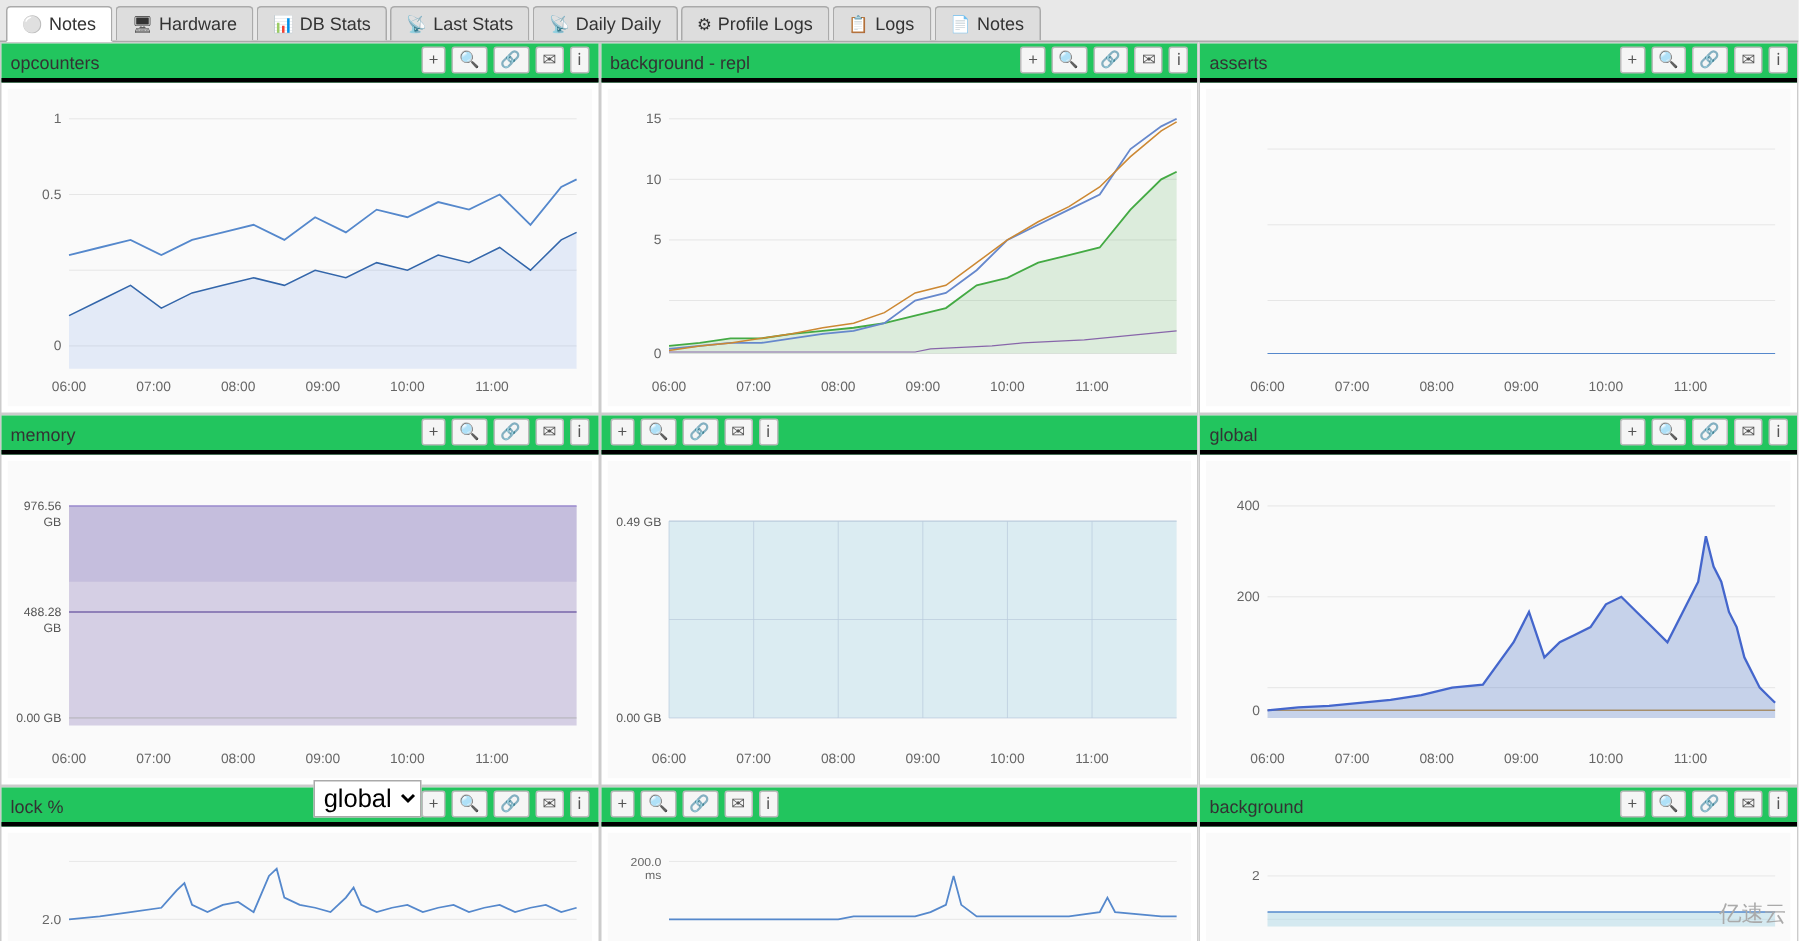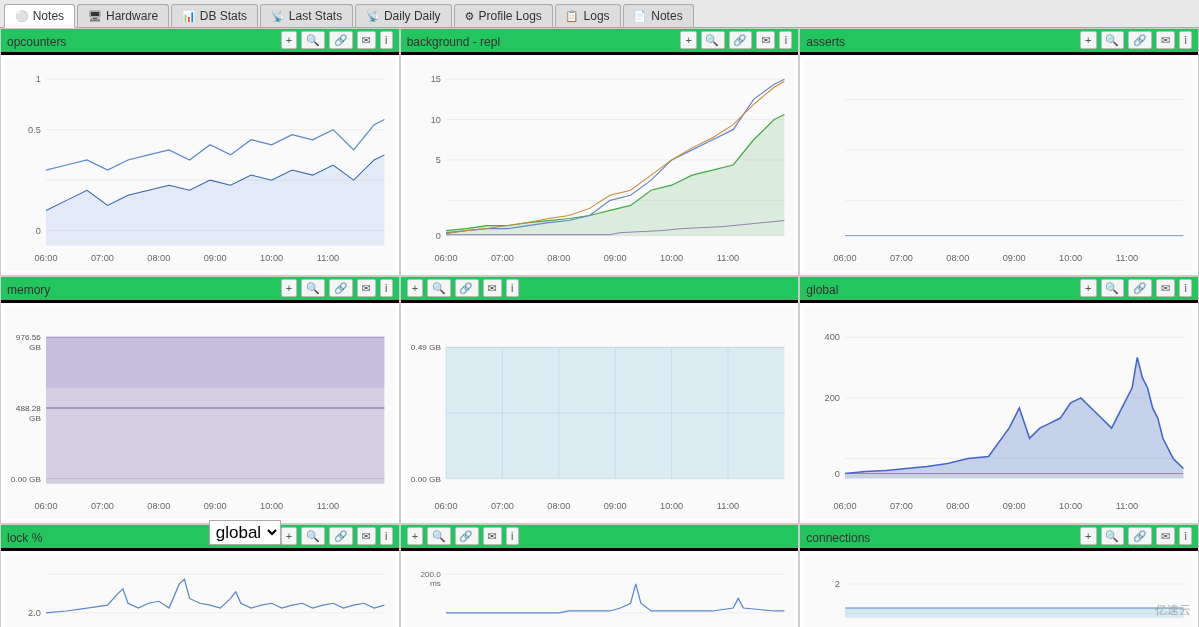--- a/index.html
+++ b/index.html
@@ -97,21 +97,21 @@
       border: 1px solid #aaa;
       background: #fff;
       margin-left: 4px;
     }
 
     
     .watermark {
       position: fixed;
       bottom: 8px;
       right: 8px;
-      font-size: 12px;
+      font-size: 15px;
       color: #aaa;
       z-index: 100;
     }
   </style>
 </head>
 <body>
 
 <div class="tab-bar">
   <div class="tab active">
     <span class="tab-icon">⚪</span>
@@ -423,21 +423,21 @@
           <text x="35" y="23" font-size="8" text-anchor="end" fill="#666">200.0</text>
           <text x="35" y="32" font-size="8" text-anchor="end" fill="#666">ms</text>
 
           <polyline points="40,60 150,60 160,58 200,58 210,55 220,50 225,30 230,50 240,58 260,58 300,58 320,55 325,45 330,55 360,58 370,58" fill="none" stroke="#5588cc" stroke-width="1.2"></polyline>
         </svg>
       </div>
     </div>
 
     <div class="panel">
       <div class="panel-header">
-        <span class="panel-title">connections</span>
+        <span class="panel-title">background</span>
         <div class="panel-actions">
           <span class="panel-action-btn">+</span>
           <span class="panel-action-btn">🔍</span>
           <span class="panel-action-btn">🔗</span>
           <span class="panel-action-btn">✉</span>
           <span class="panel-action-btn">ℹ</span>
         </div>
       </div>
       <div class="panel-body bottom-row" style="height:90px;">
         <svg width="100%" height="100%" viewBox="0 0 380 85" preserveAspectRatio="none">

